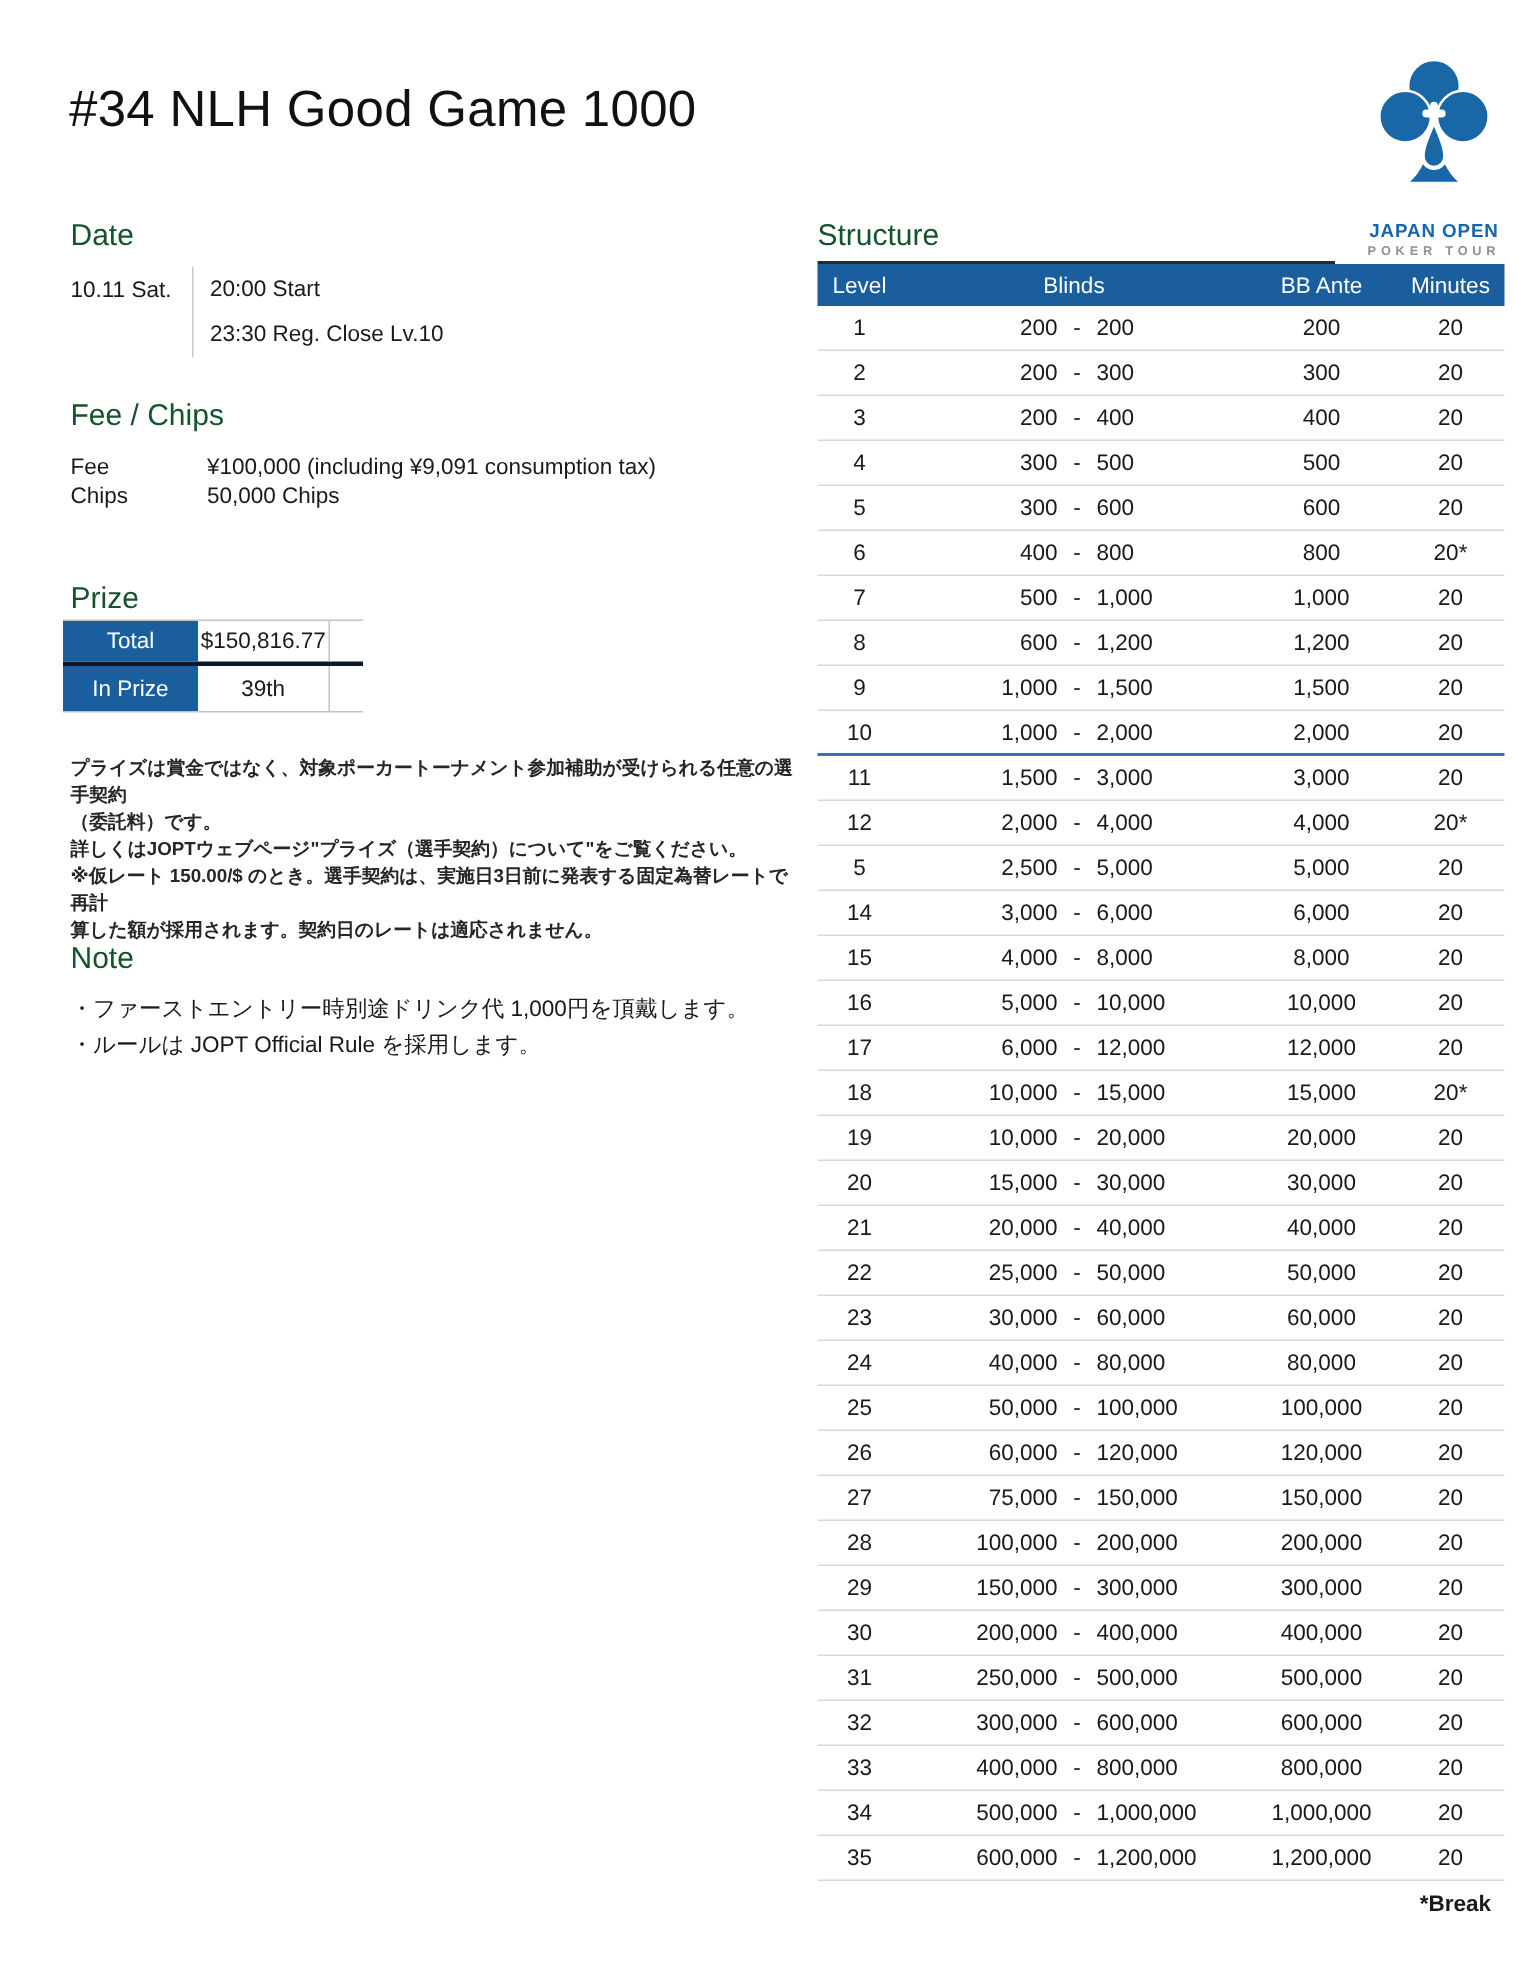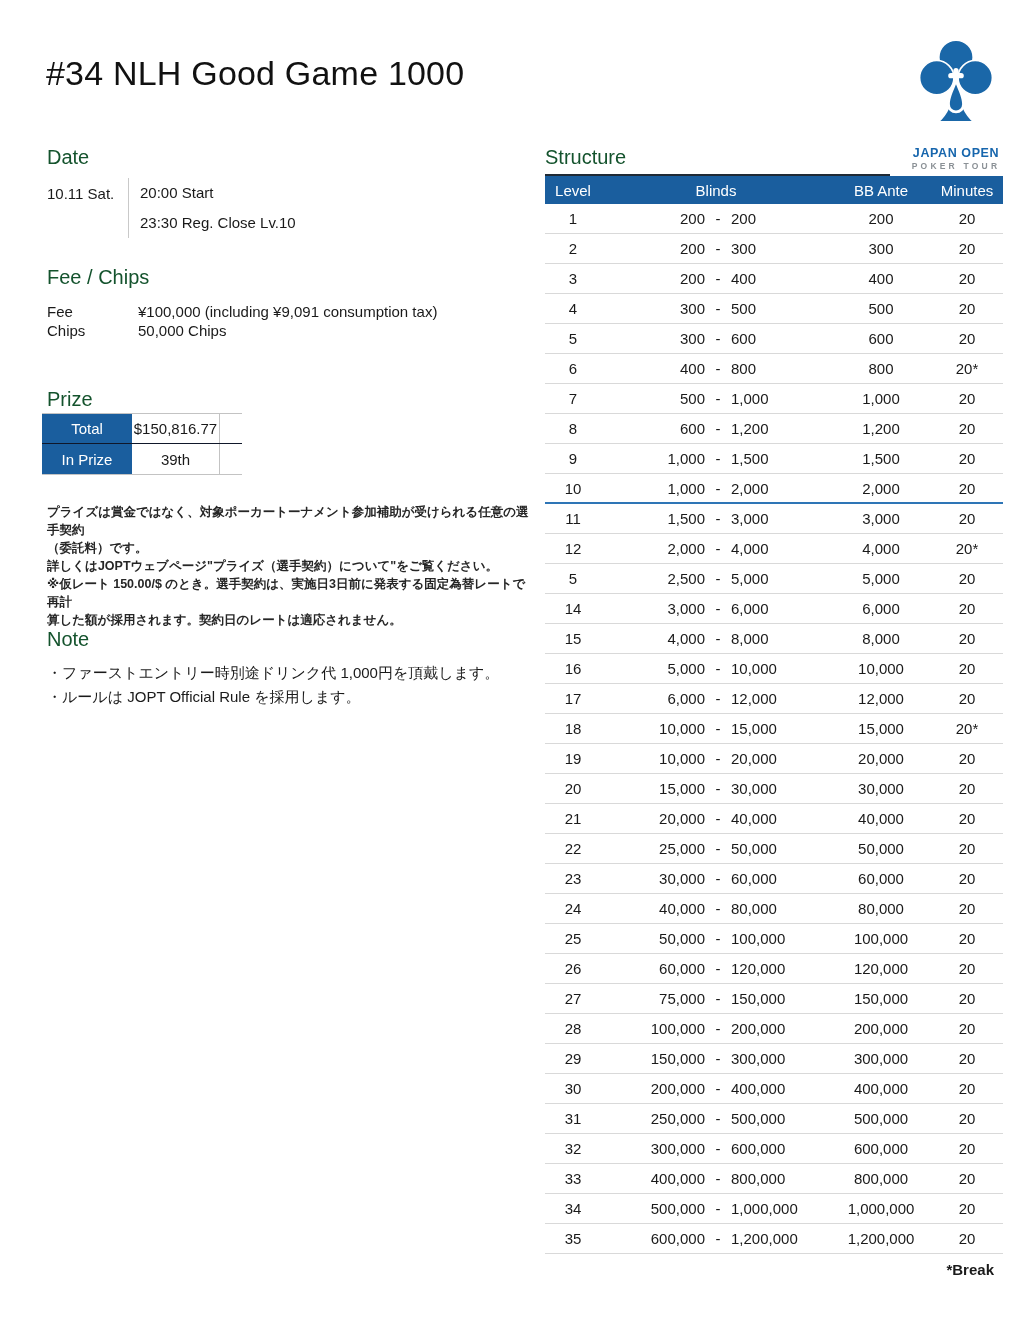--- a/index.html
+++ b/index.html
@@ -29,21 +29,21 @@
   .fee-sec { left:47px; top:266px; width:480px; }
   .fee-row { display:flex; font-size:15px; margin-top:14px; }
   .fee-row + .fee-row { margin-top:2px; }
   .fee-label { width:91px; }
 
   
   .prize-sec { left:42px; top:388px; width:480px; }
   .prize-sec .sec-heading { padding-left:5px; }
   .prize-table { margin-top:2px; width:200px; border-top:1px solid #c3c3c3; border-bottom:1px solid #c3c3c3; }
   .prize-row { display:flex; height:30px; }
-  .prize-row:first-child { border-bottom:1px solid #0f172a; }
+  .prize-row:first-child { border-bottom:3px solid #0f172a; }
   .p-label { width:90px; background:#1a5e9e; color:#fff; font-size:15px;
              display:flex; align-items:center; justify-content:center; }
   .p-value { width:88px; font-size:15px; display:flex; align-items:center; justify-content:center;
              border-right:1px solid #c3c3c3; }
 
   
   .prize-note { left:47px; top:503px; width:486px; font-size:12.5px; line-height:18px;
                 font-weight:600; color:#262626; white-space:pre-line; }
 
   

